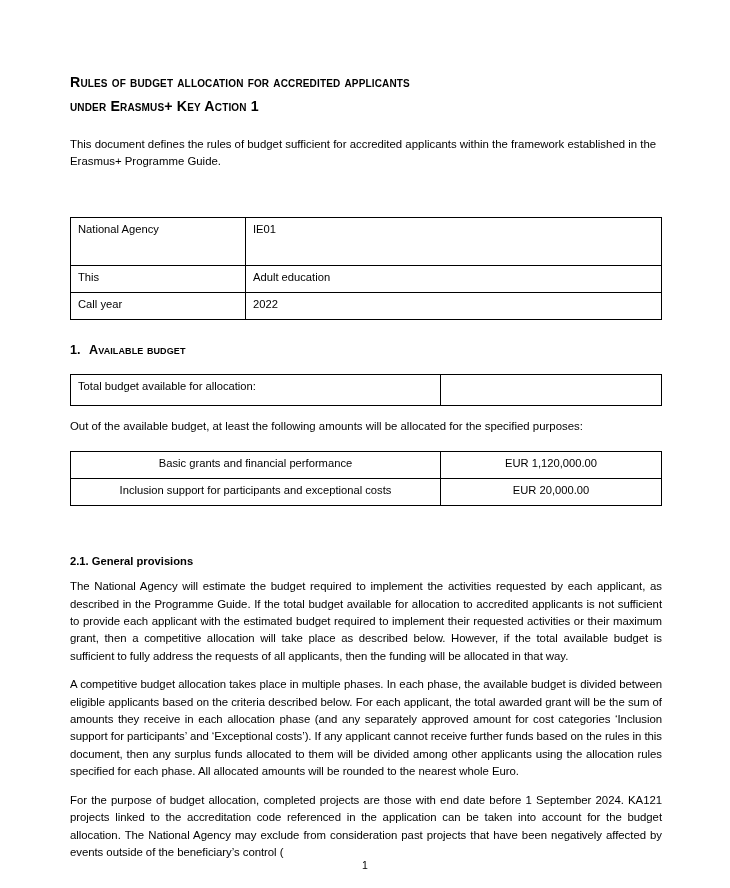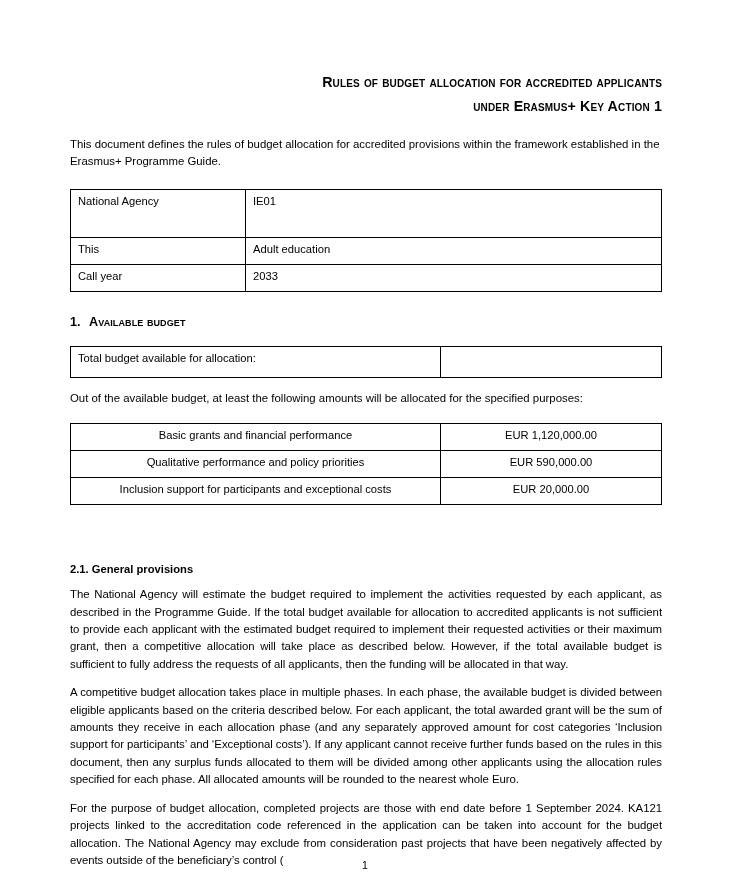--- a/index.html
+++ b/index.html
@@ -26,21 +26,21 @@
   }
   .content {
     position: absolute;
     left: 70px;
     top: 70px;
     width: 592px;
   }
 
   
   .doc-title {
-    text-align: right;
+    text-align: left;
     font-weight: bold;
     font-size: 14.2px;
     line-height: 24px;
     font-variant: small-caps;
     letter-spacing: 0.15px;
     margin: 0;
   }
   .doc-title .line2 { display: block; }
 
   
@@ -69,42 +69,42 @@
     letter-spacing: 0.1px;
   }
   h2.section .num {
     font-variant: normal;
     display: inline-block;
     min-width: 19px;
   }
   h3.subsection {
     font-weight: bold;
     font-size: 11.2px;
-    margin: 17px 0 9px 0;
+    margin: 8px 0 9px 0;
     padding: 0;
     line-height: 15px;
   }
 
   
   table.doc-table {
     border-collapse: collapse;
     width: 592px;
     table-layout: fixed;
     margin: 0;
   }
   table.doc-table td {
     border: 1px solid #000000;
     font-size: 11.2px;
     line-height: 15px;
     padding: 4px 7px 5px 7px;
     vertical-align: top;
     word-wrap: break-word;
   }
   
-  #table-info { margin-bottom: 0; }
+  #table-info { margin-bottom: 0; margin-top: 28px; }
   #table-info td.k { width: 160px; }
   #table-info tr:first-child td { height: 38px; }
   #table-info tr:nth-child(2) td,
   #table-info tr:nth-child(3) td { height: 17px; }
 
   
   #table-total td.k { width: 355px; }
   #table-total td { height: 21px; }
 
   
@@ -136,37 +136,37 @@
 <div class="page">
   <div class="content">
 
     <div class="doc-title">
       <span>Rules of budget allocation for accredited applicants</span>
       <span class="line2">under Erasmus+ Key Action 1</span>
     </div>
 
     <div class="spacer-18"></div>
 
-    <p class="intro-line">This document defines the rules of budget allocation for accredited provisions within the framework established in the Erasmus+ Programme Guide.</p>
+    <p class="intro-line">This document defines the rules of budget sufficient for accredited applicants within the framework established in the Erasmus+ Programme Guide.</p>
 
     <div class="spacer-10"></div>
 
     <table class="doc-table" id="table-info">
       <tbody>
         <tr>
           <td class="k">National Agency</td>
           <td class="v">IE01</td>
         </tr>
         <tr>
           <td class="k">This</td>
           <td class="v">Adult education</td>
         </tr>
         <tr>
           <td class="k">Call year</td>
-          <td class="v">2033</td>
+          <td class="v">2022</td>
         </tr>
       </tbody>
     </table>
 
     <div class="spacer-22"></div>
 
     <h2 class="section">
       <span class="num">1.</span><span>Available budget</span>
     </h2>
 
@@ -187,24 +187,20 @@
 
     <div class="spacer-8"></div>
 
     <table class="doc-table" id="table-amounts">
       <tbody>
         <tr>
           <td class="k">Basic grants and financial performance</td>
           <td class="v">EUR 1,120,000.00</td>
         </tr>
         <tr>
-          <td class="k">Qualitative performance and policy priorities</td>
-          <td class="v">EUR 590,000.00</td>
-        </tr>
-        <tr>
           <td class="k">Inclusion support for participants and exceptional costs</td>
           <td class="v">EUR 20,000.00</td>
         </tr>
       </tbody>
     </table>
 
     <div class="spacer-12"></div>
 
 
     <div class="spacer-14"></div>

